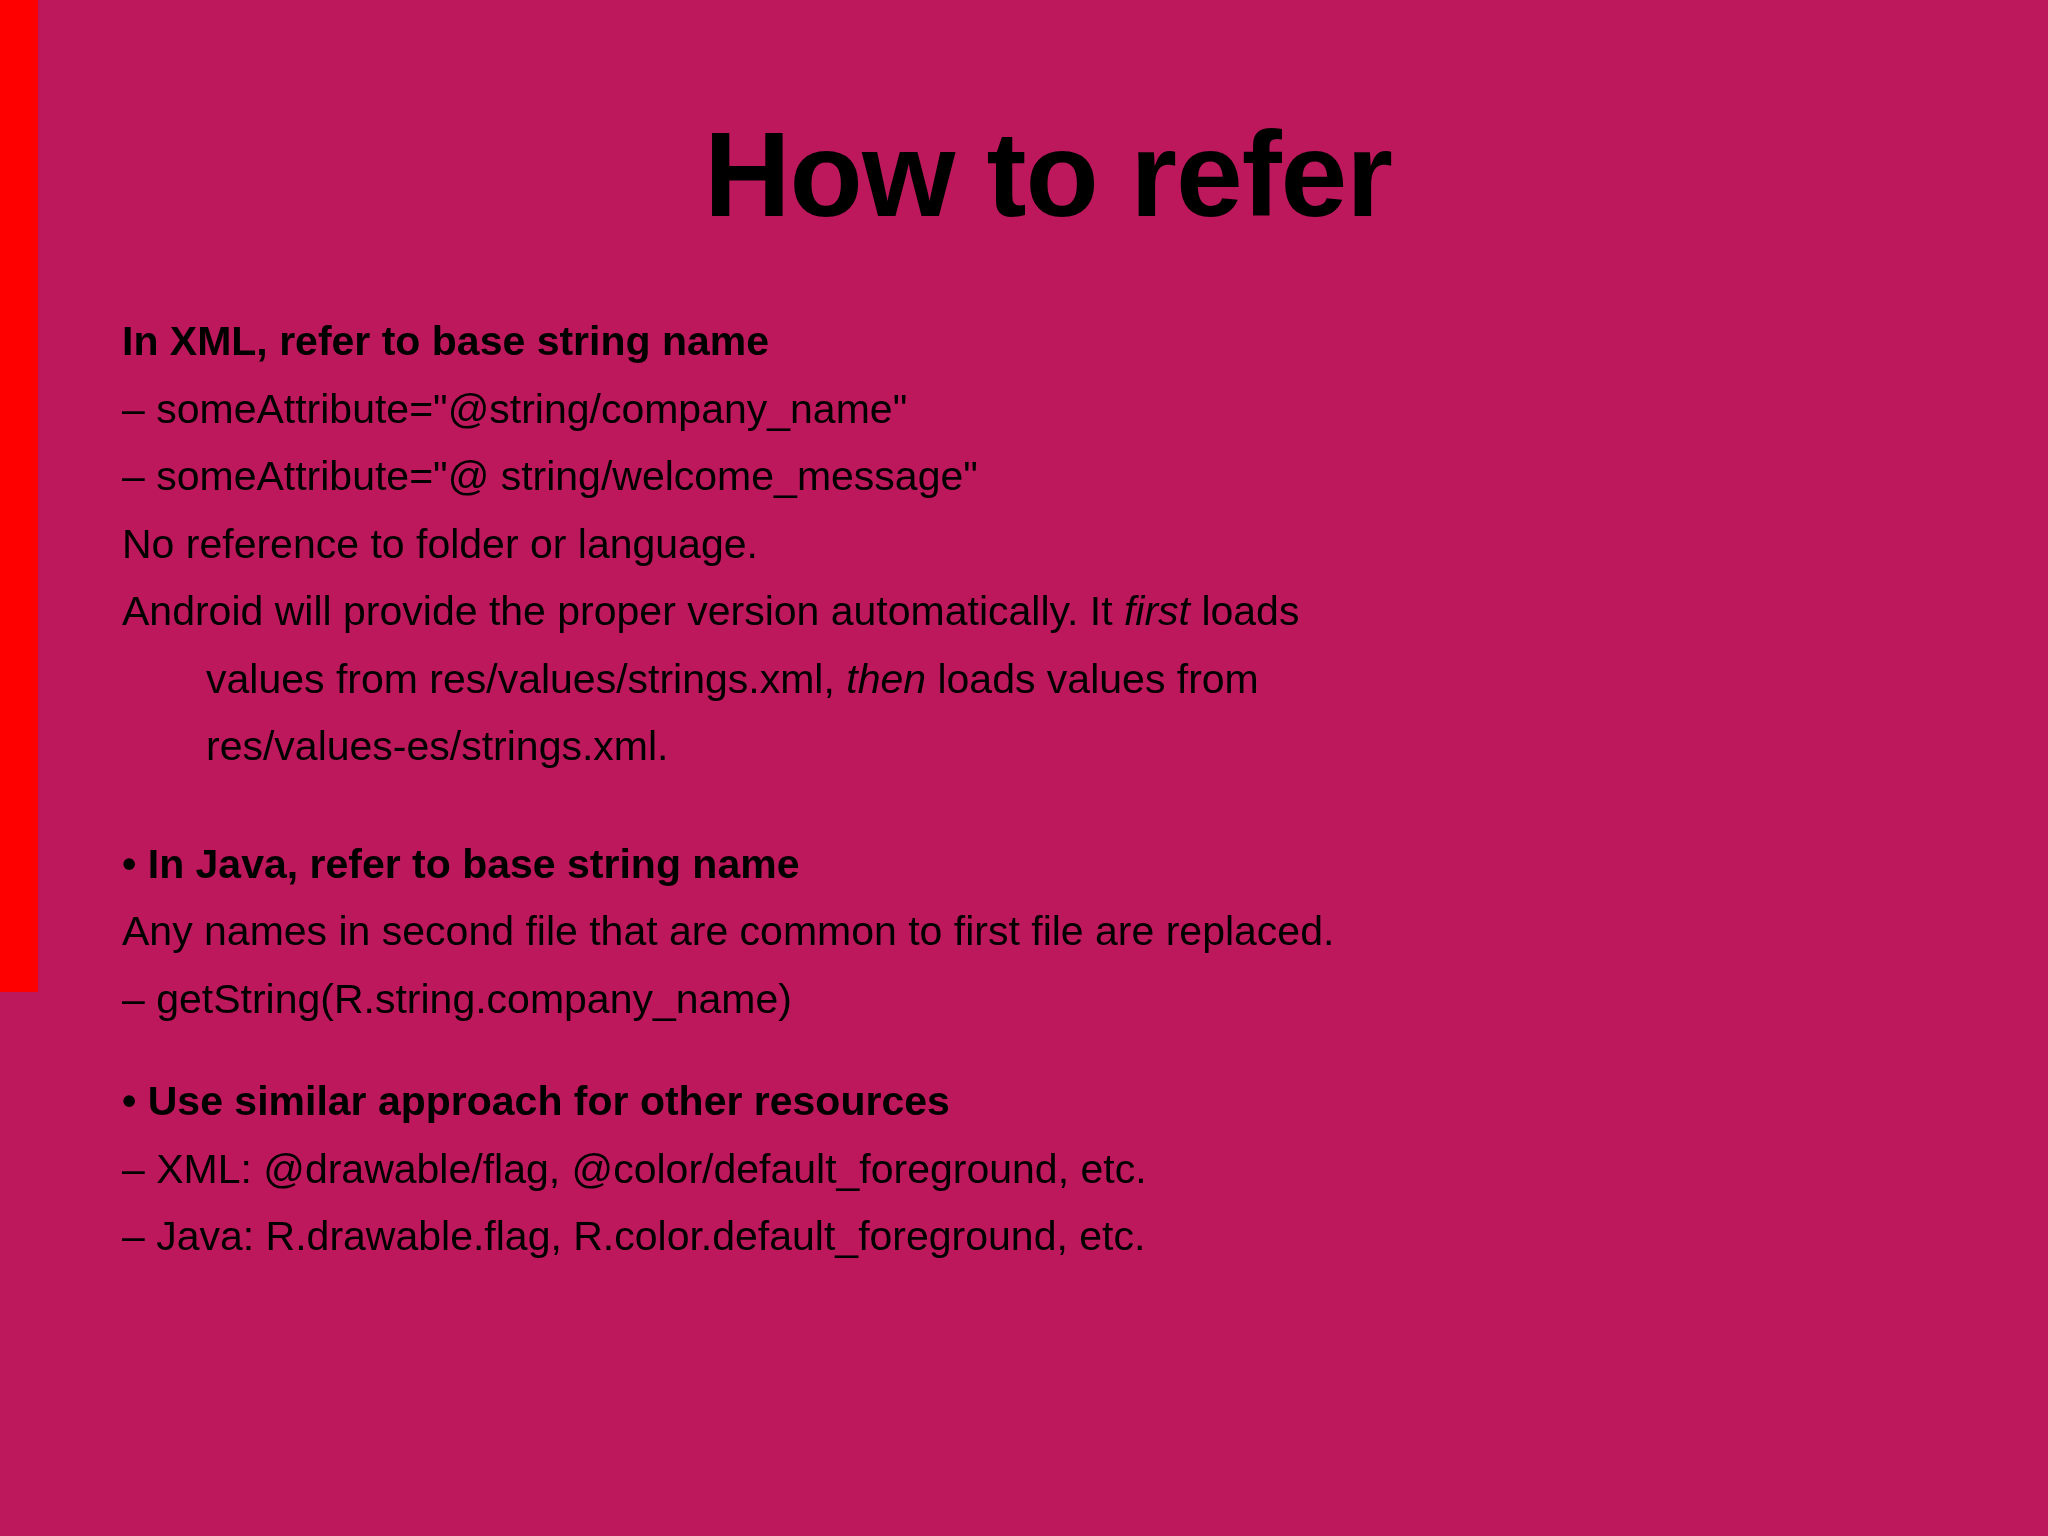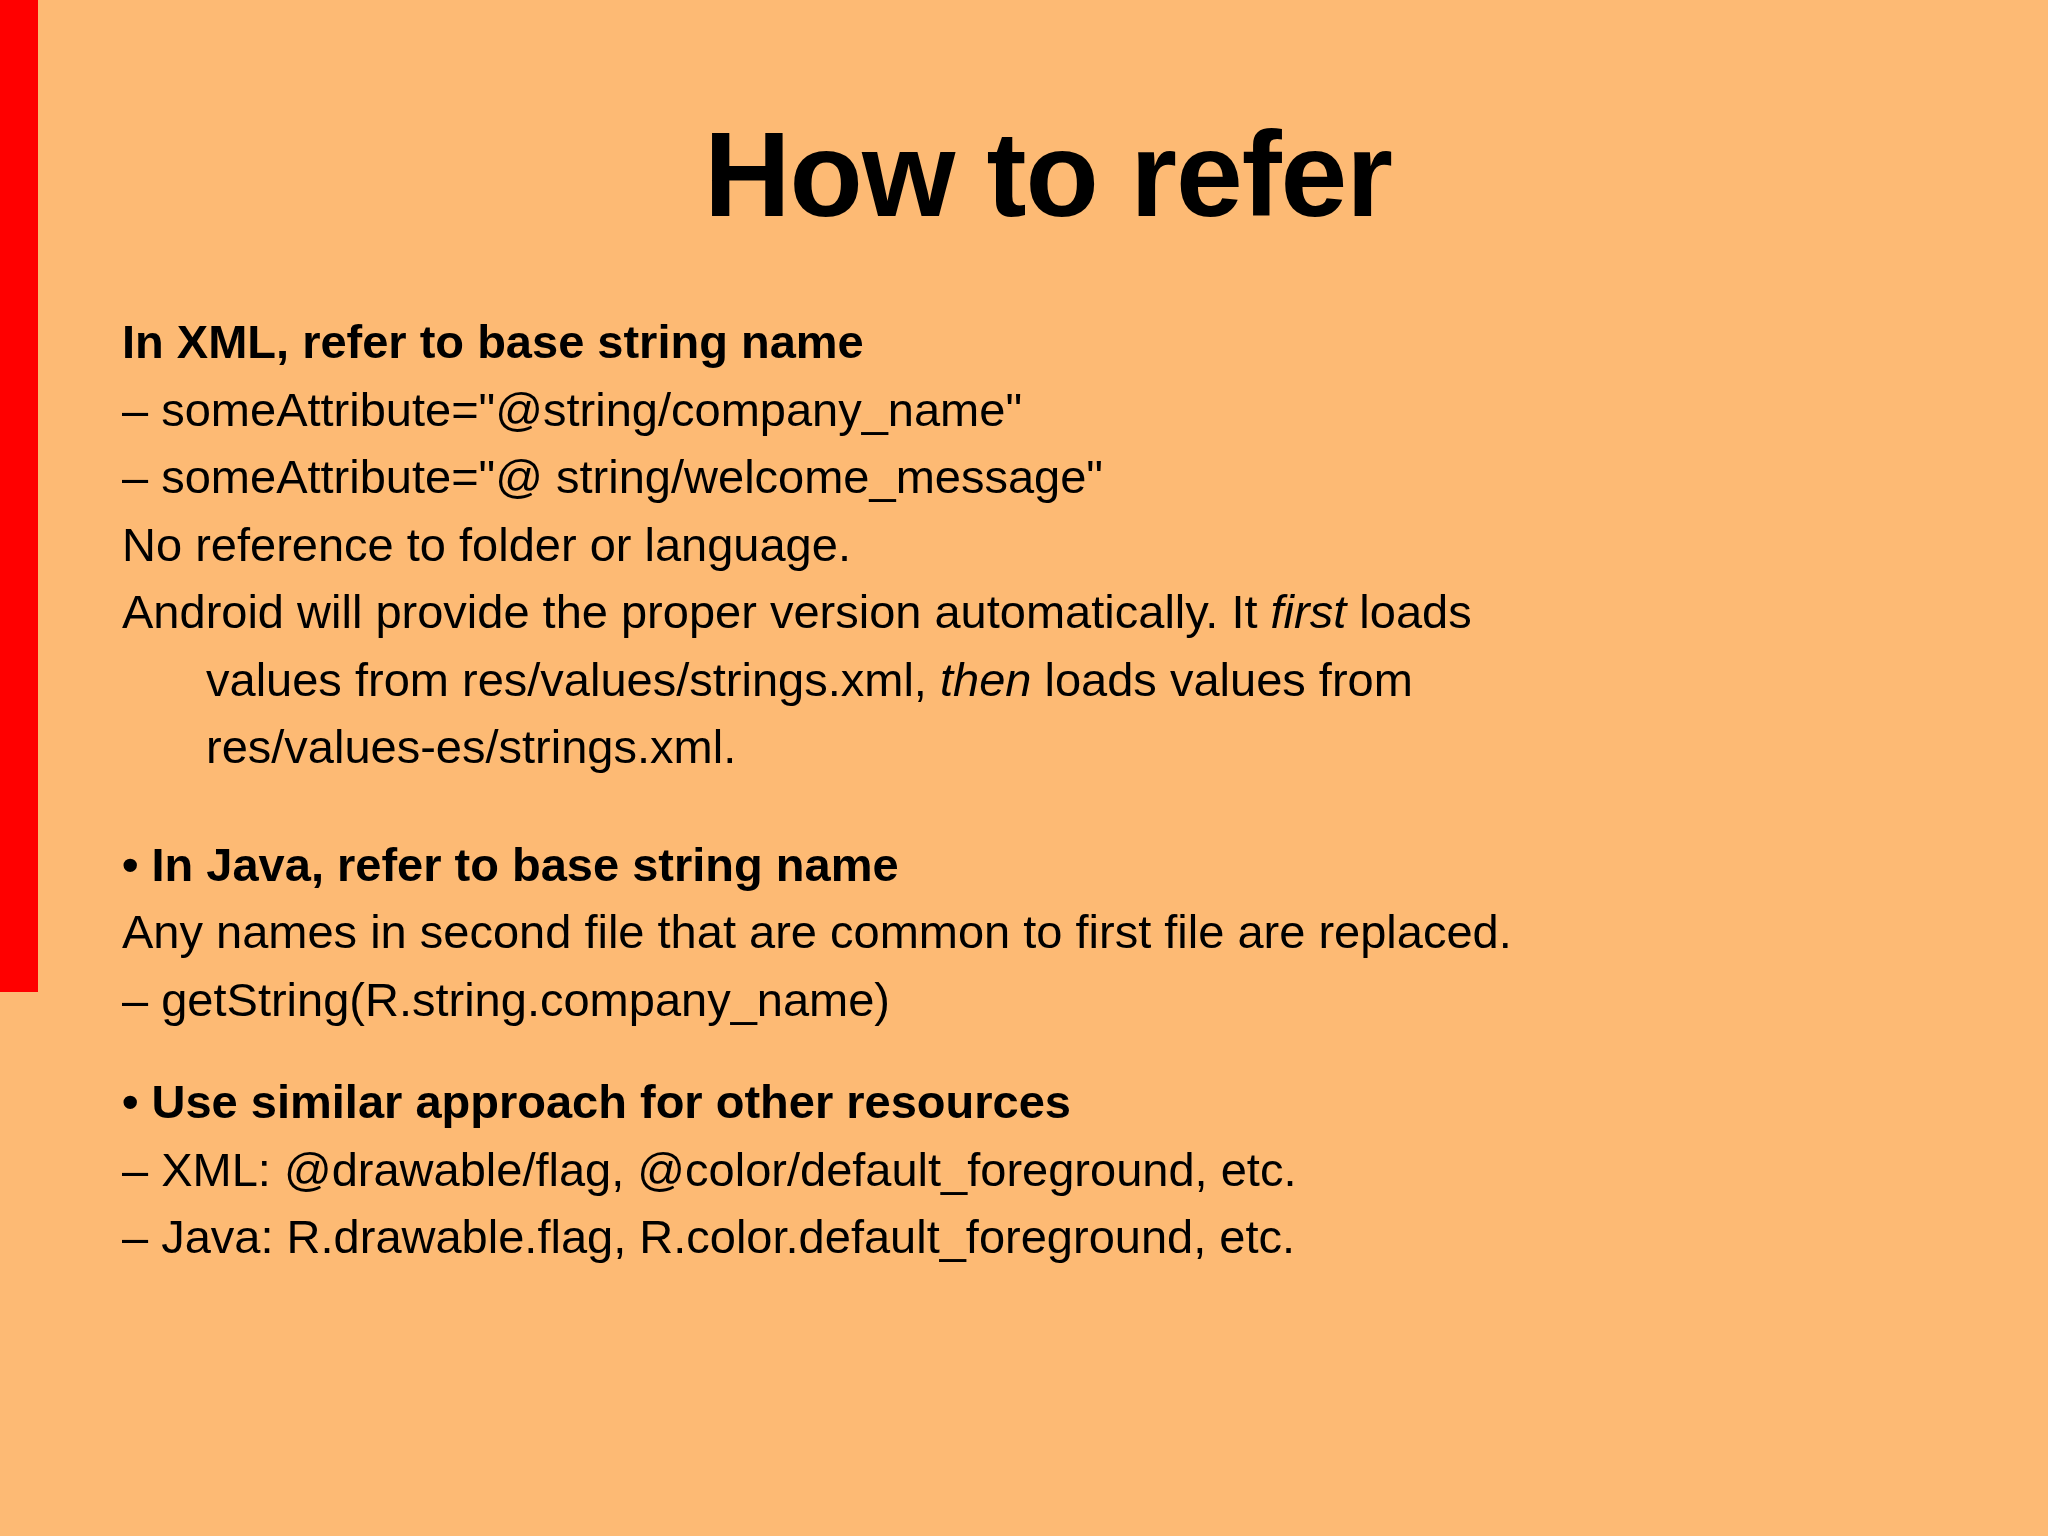--- a/index.html
+++ b/index.html
@@ -6,21 +6,21 @@
   body {
     width: 2048px; height: 1536px;
     background: #ffffff;
     font-family: "Liberation Sans", sans-serif;
     color: #000000;
     overflow: hidden;
   }
   .slide {
     position: relative;
     width: 2048px; height: 1536px;
-    background: #fdba74;
+    background: #be185d;
   }
   .accent-bar {
     position: absolute;
     left: 0; top: 0;
     width: 38px; height: 992px;
     background: #ff0000;
   }
   .slide-title {
     position: absolute;
     top: 108px; left: 0; right: 0;
@@ -28,21 +28,21 @@
     text-align: center;
     font-size: 120px;
     font-weight: bold;
     line-height: 1.1;
     letter-spacing: -1px;
     white-space: nowrap;
   }
   .body-block {
     position: absolute;
     left: 122px; top: 308px; right: 20px;
-    font-size: 47px;
+    font-size: 41px;
     line-height: 67.5px;
   }
   .line { white-space: nowrap; }
   .bold { font-weight: bold; }
   .italic { font-style: italic; }
   .indent { padding-left: 84px; }
   .gap-java { margin-top: 50px; }
   .gap-res { margin-top: 35px; }
 </style>
 </head>

